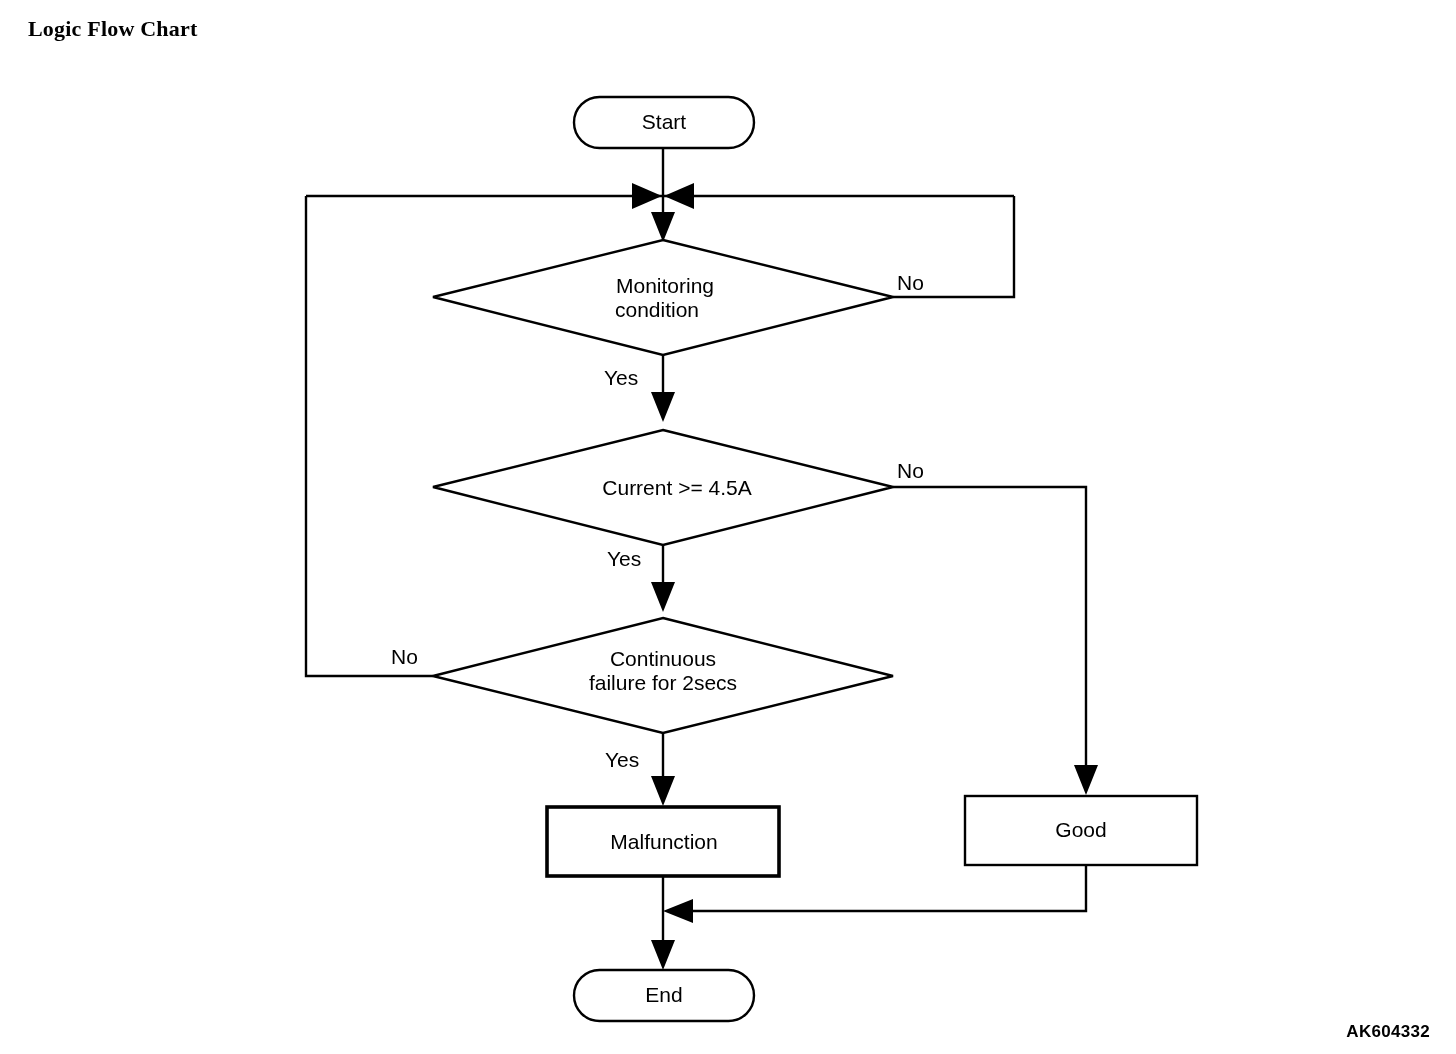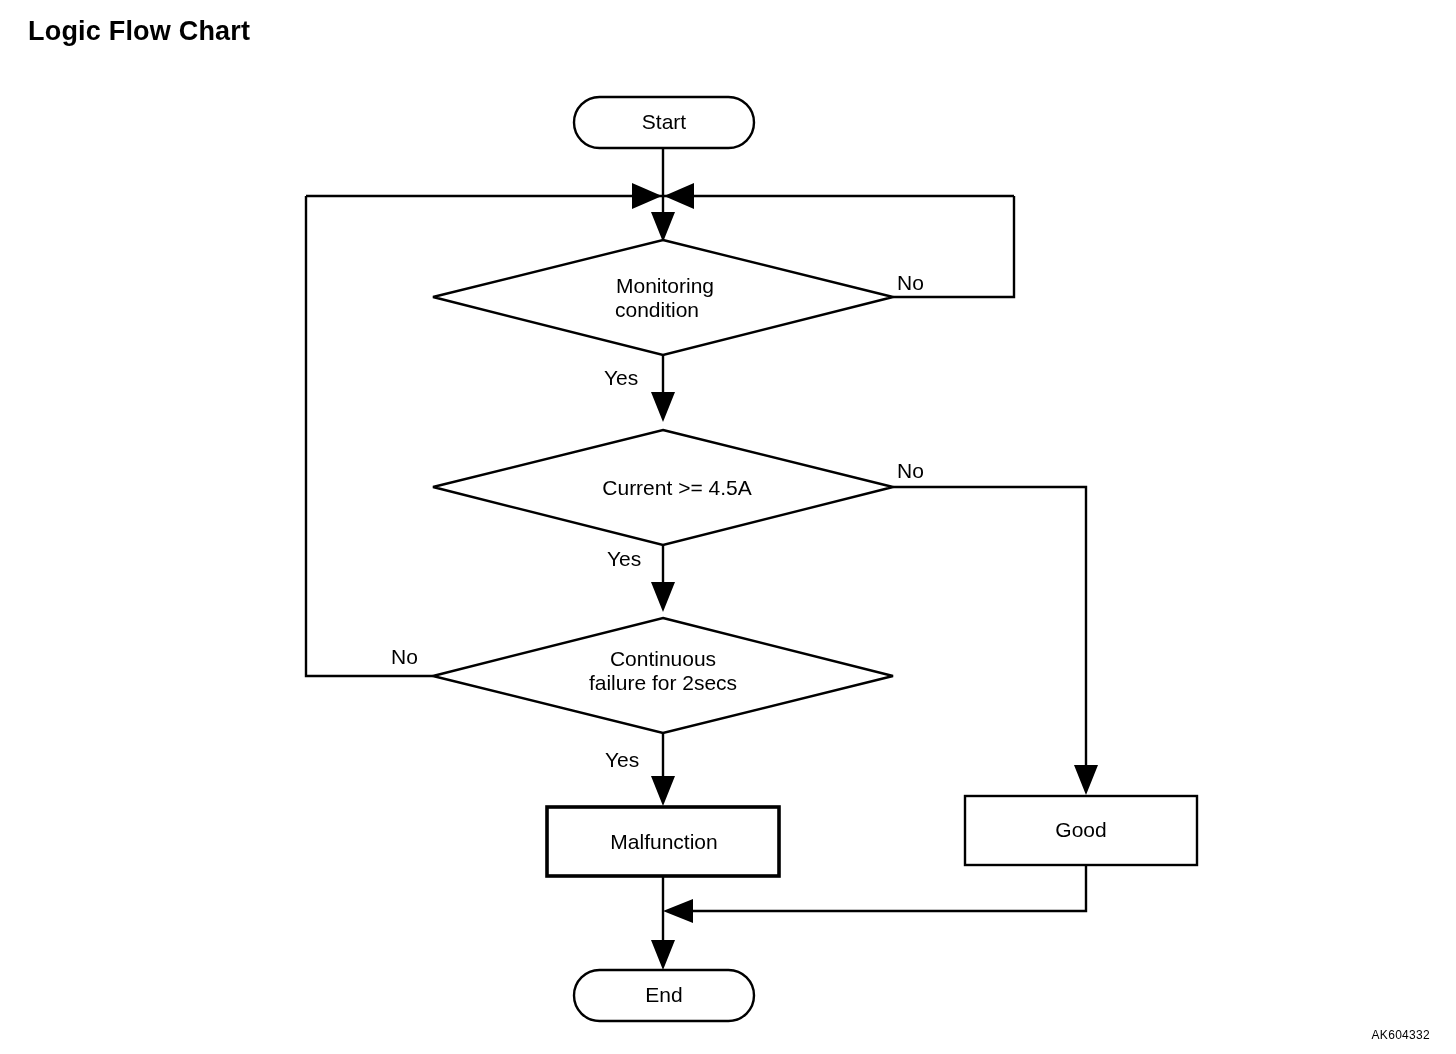--- a/index.html
+++ b/index.html
@@ -12,31 +12,32 @@
     height: 1054px;
     position: relative;
     font-family: "Liberation Sans", sans-serif;
     color: #000000;
     overflow: hidden;
   }
   #page-title {
     position: absolute;
     left: 28px;
     top: 16px;
-    font-size: 27px;
+    font-size: 22px;
     font-weight: bold;
     letter-spacing: 0.2px;
     white-space: nowrap;
+    font-family: Liberation Serif, serif;
   }
   #corner-code {
     position: absolute;
     right: 26px;
     bottom: 12px;
-    font-size: 12px;
-    font-weight: normal;
+    font-size: 17px;
+    font-weight: bold;
     letter-spacing: 0.3px;
     white-space: nowrap;
   }
   #flow-svg {
     position: absolute;
     left: 0;
     top: 0;
     width: 1456px;
     height: 1054px;
   }

